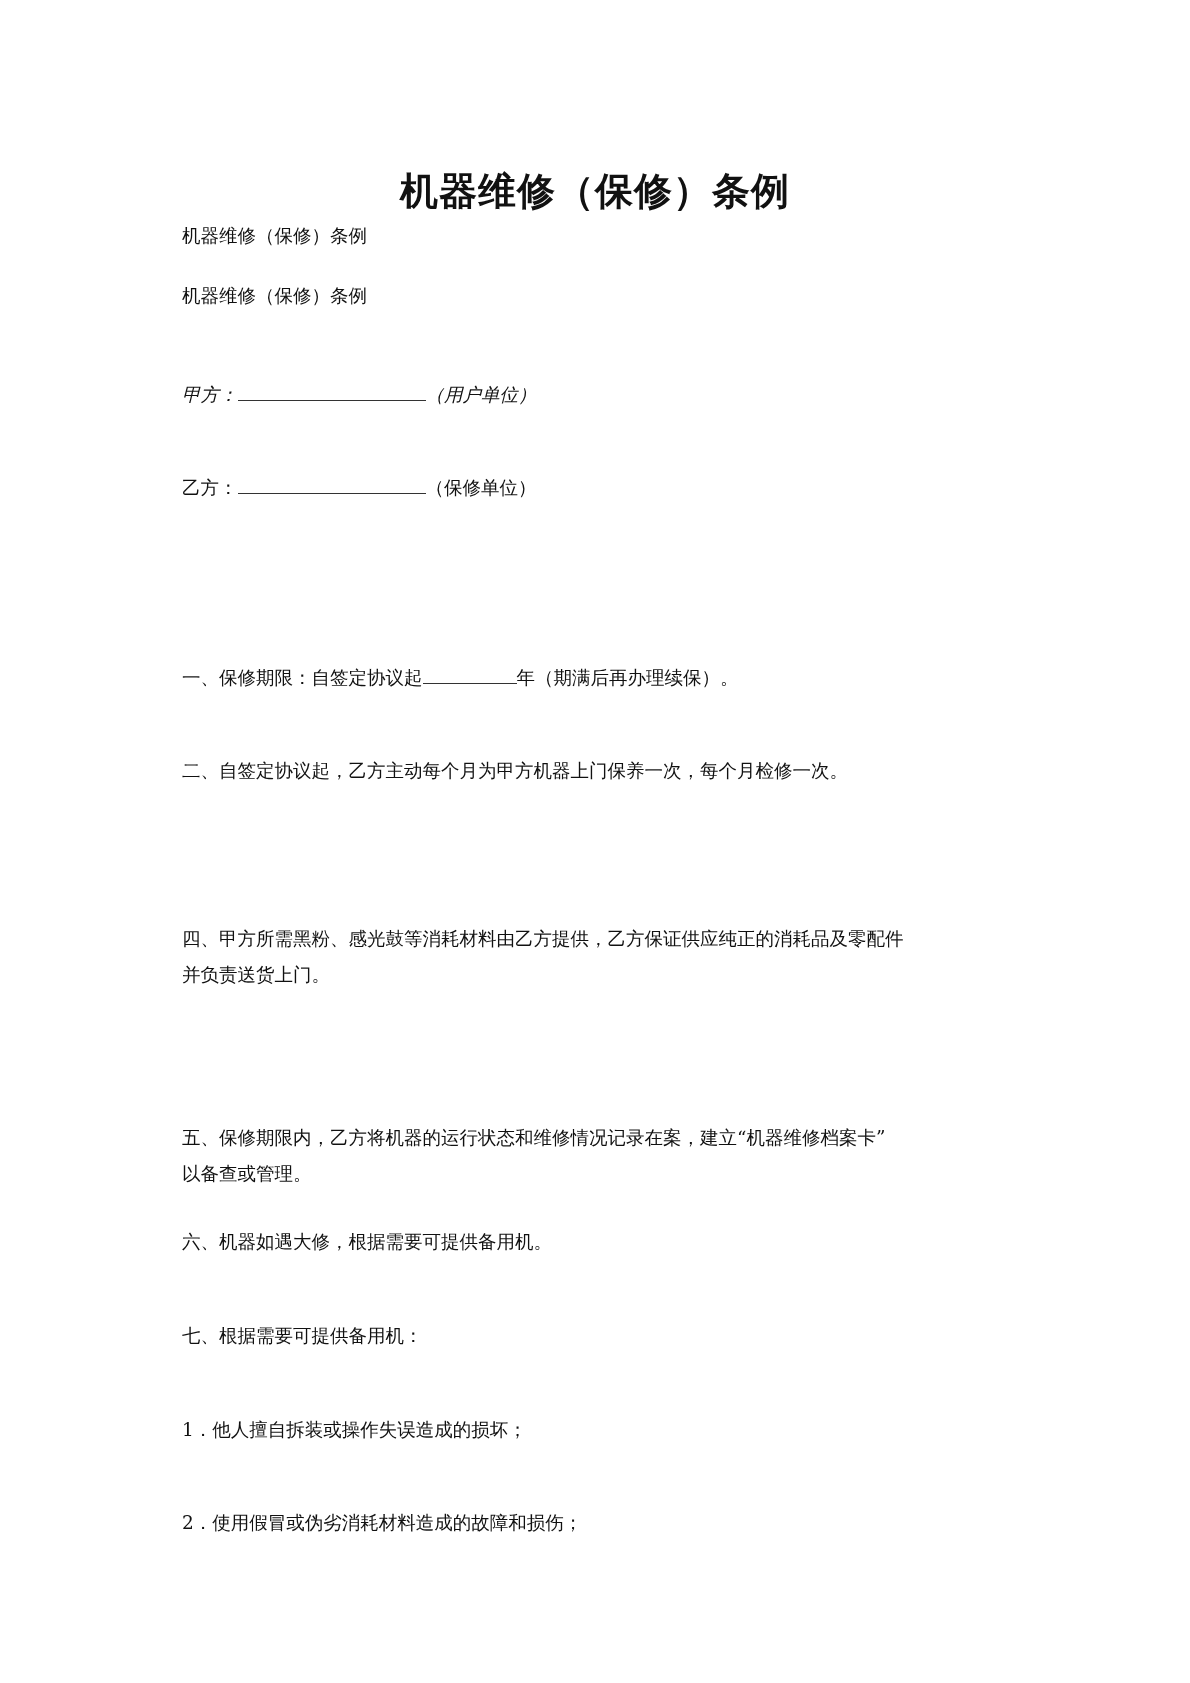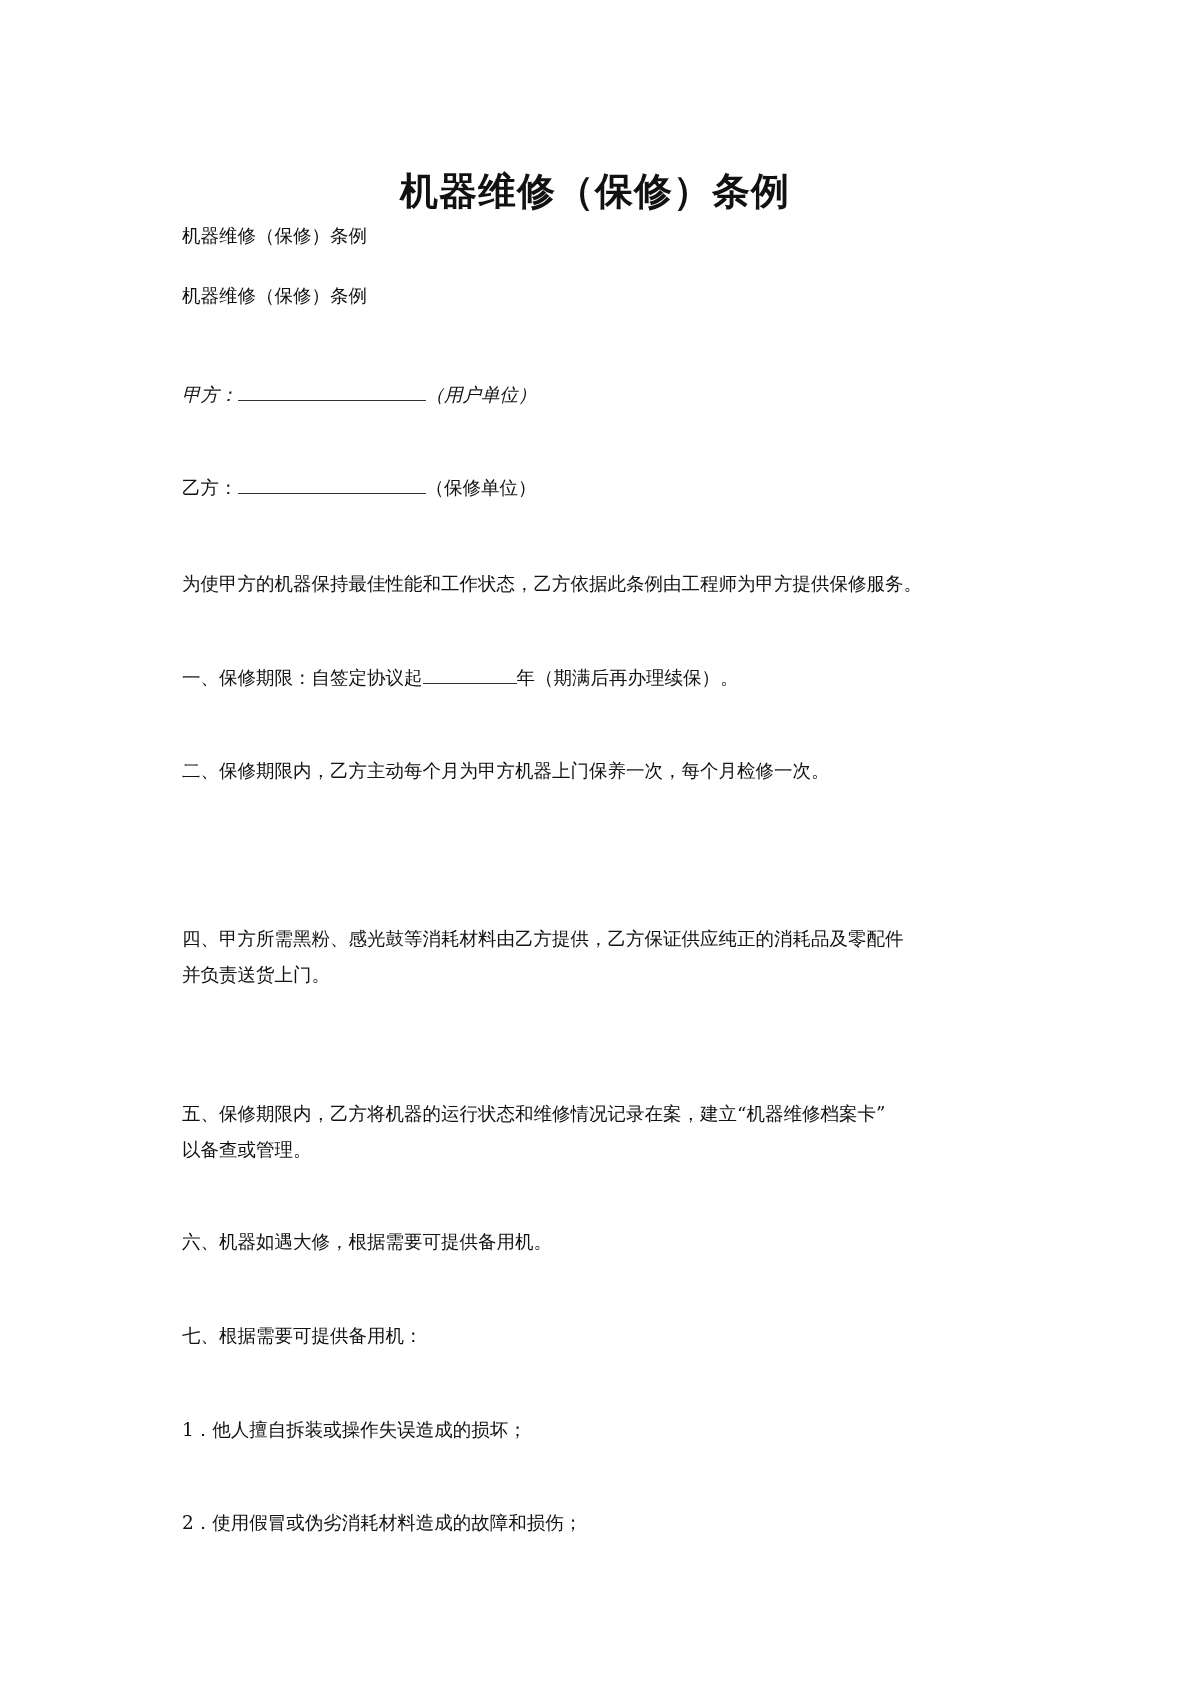--- a/index.html
+++ b/index.html
@@ -36,35 +36,34 @@
   <div class="line" style="top:278px;">机器维修（保修）条例</div>
 
   <div class="line" style="top:377px;font-style:italic;">
     <span>甲方：</span><span class="blank" style="width:188px;"></span><span>（用户单位）</span>
   </div>
 
   <div class="line" style="top:470px;">
     <span>乙方：</span><span class="blank" style="width:188px;"></span><span>（保修单位）</span>
   </div>
 
-  <div class="line" style="top:566px;">为使甲方的机器保持最佳性能和工作状态，乙方依据此条例由工程师为甲方提供保修服务。</div>
 
   <div class="line" style="top:660px;">
     <span>一、保修期限：自签定协议起</span><span class="blank" style="width:94px;"></span><span>年（期满后再办理续保）。</span>
   </div>
 
-  <div class="line" style="top:753px;">二、保修期限内，乙方主动每个月为甲方机器上门保养一次，每个月检修一次。</div>
+  <div class="line" style="top:753px;">二、自签定协议起，乙方主动每个月为甲方机器上门保养一次，每个月检修一次。</div>
 
 
   <div class="para" style="top:921px;">
     <div style="white-space:nowrap;">四、甲方所需黑粉、感光鼓等消耗材料由乙方提供，乙方保证供应纯正的消耗品及零配件</div>
     <div>并负责送货上门。</div>
   </div>
 
-  <div class="para" style="top:1096px;">
+  <div class="para" style="top:1120px;">
     <div style="white-space:nowrap;">五、保修期限内，乙方将机器的运行状态和维修情况记录在案，建立“机器维修档案卡”</div>
     <div>以备查或管理。</div>
   </div>
 
   <div class="line" style="top:1224px;">六、机器如遇大修，根据需要可提供备用机。</div>
 
   <div class="line" style="top:1318px;">七、根据需要可提供备用机：</div>
 
   <div class="line" style="top:1412px;">1．他人擅自拆装或操作失误造成的损坏；</div>
 

